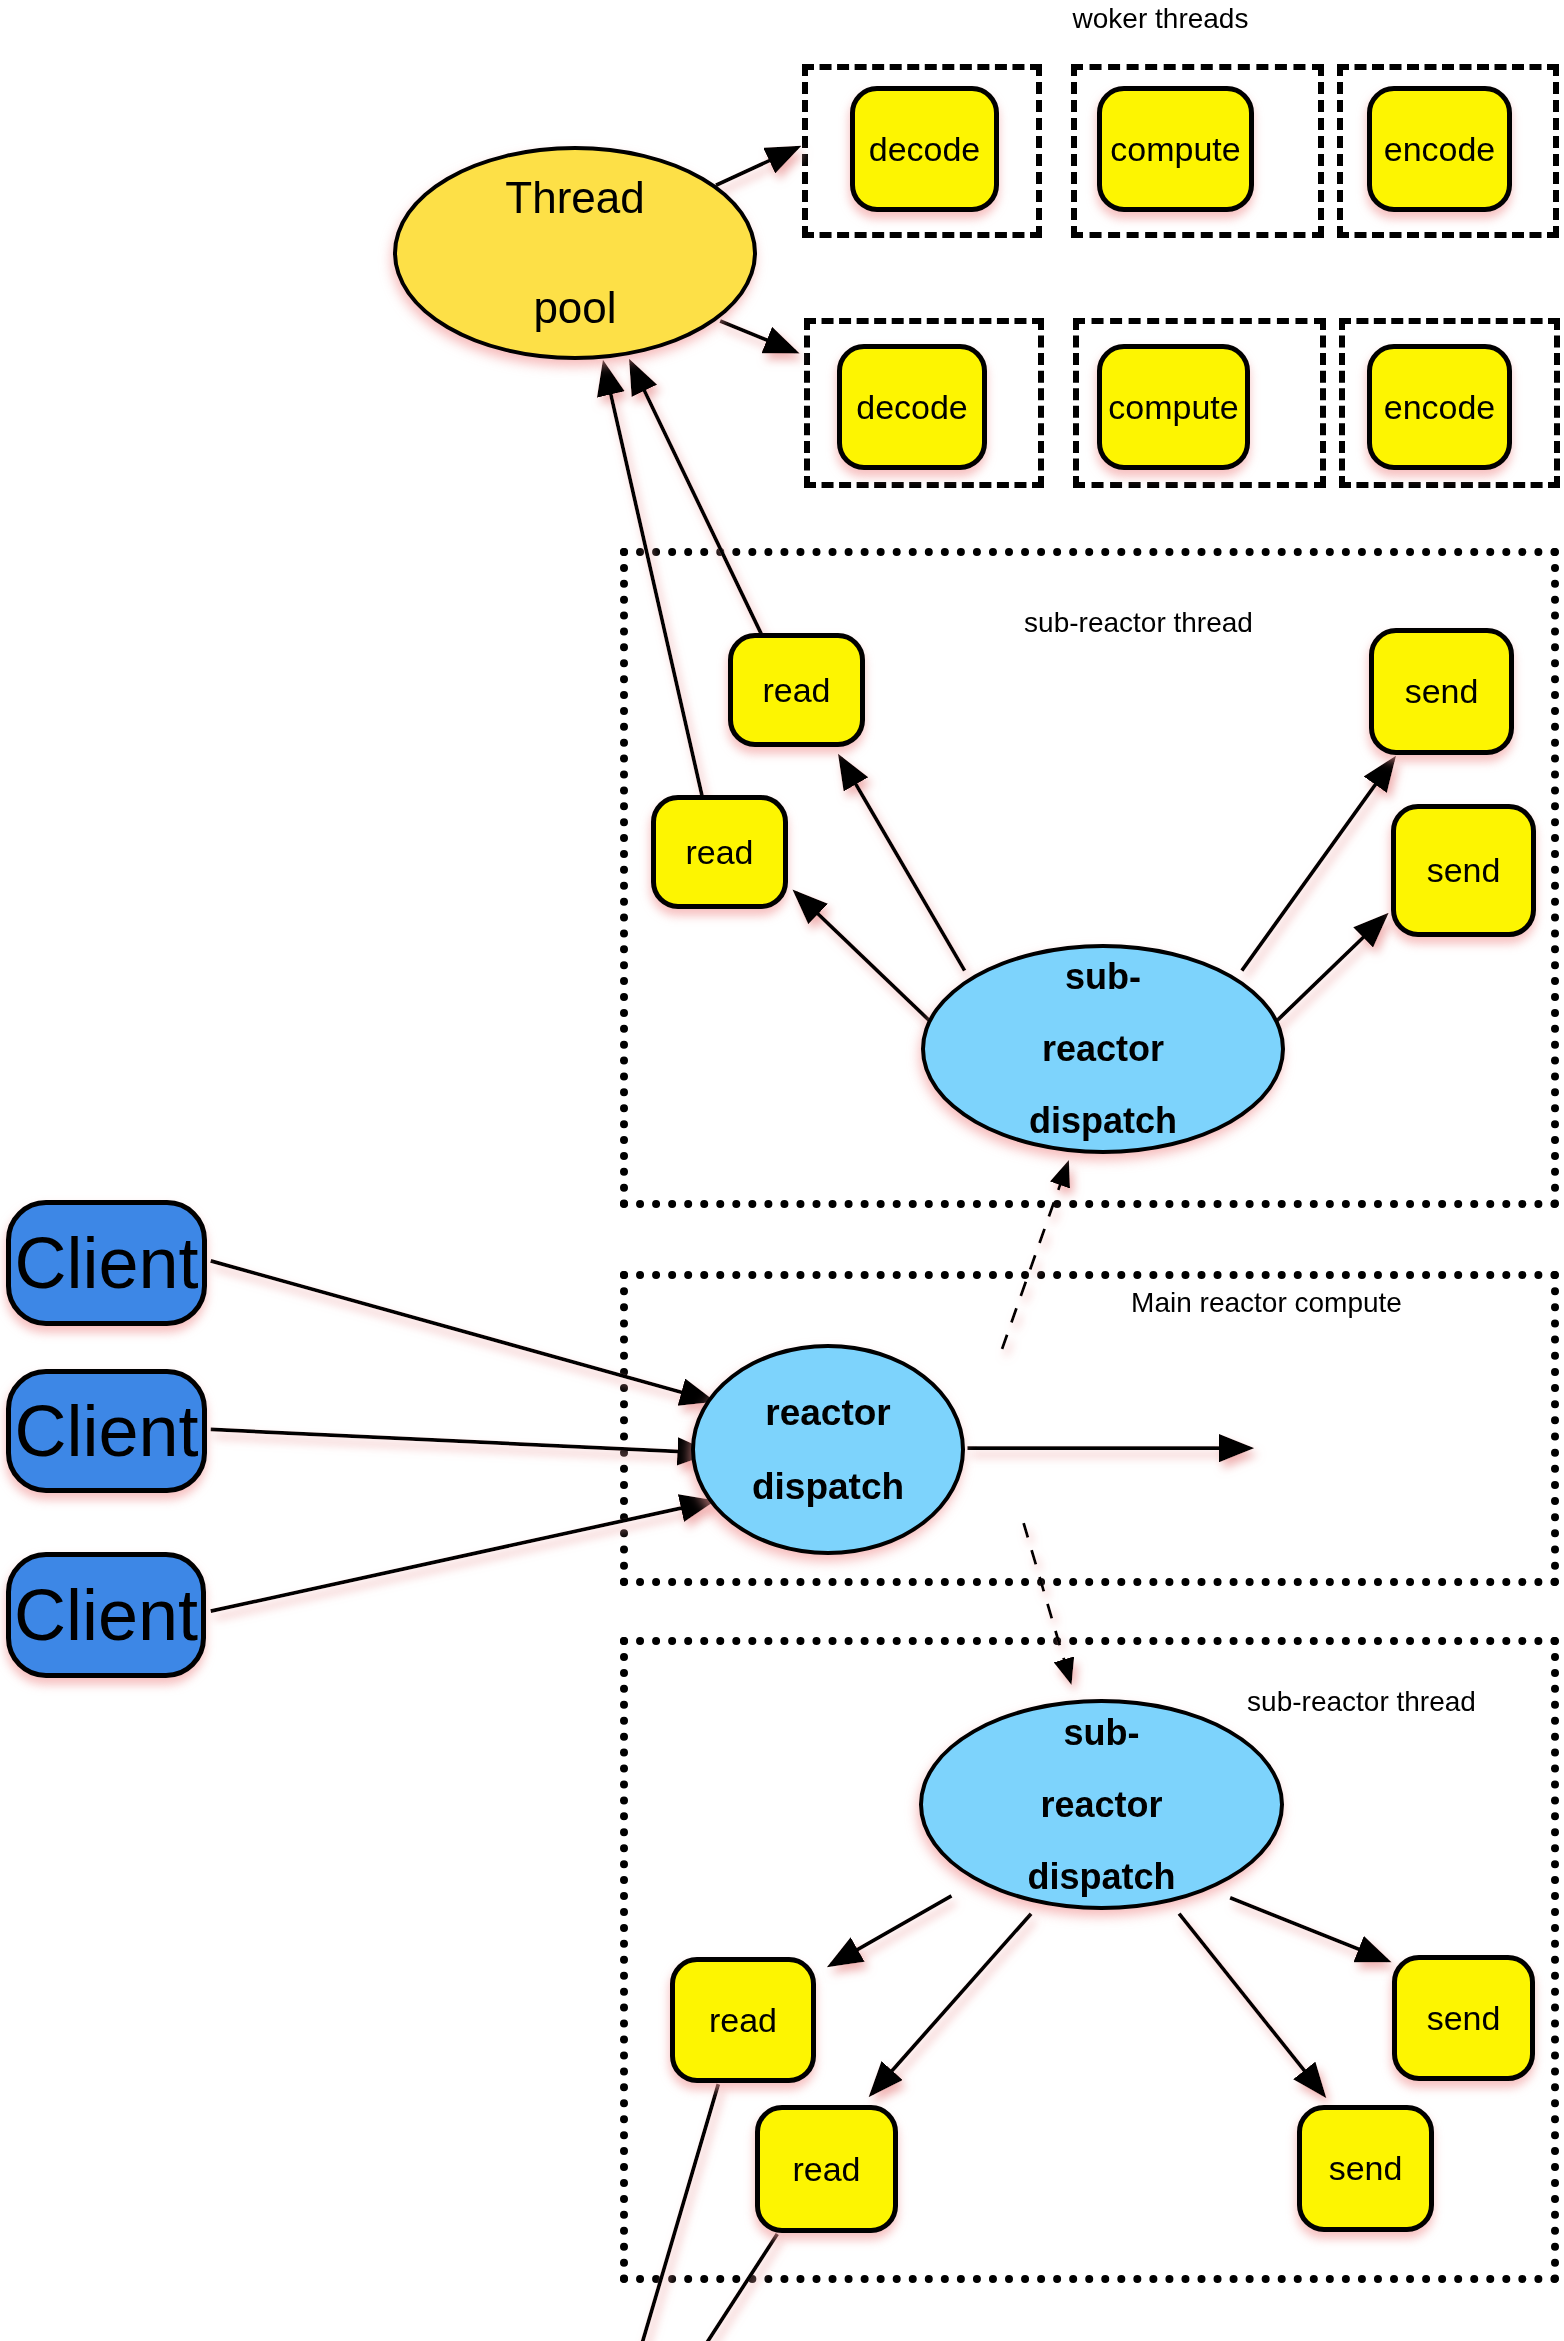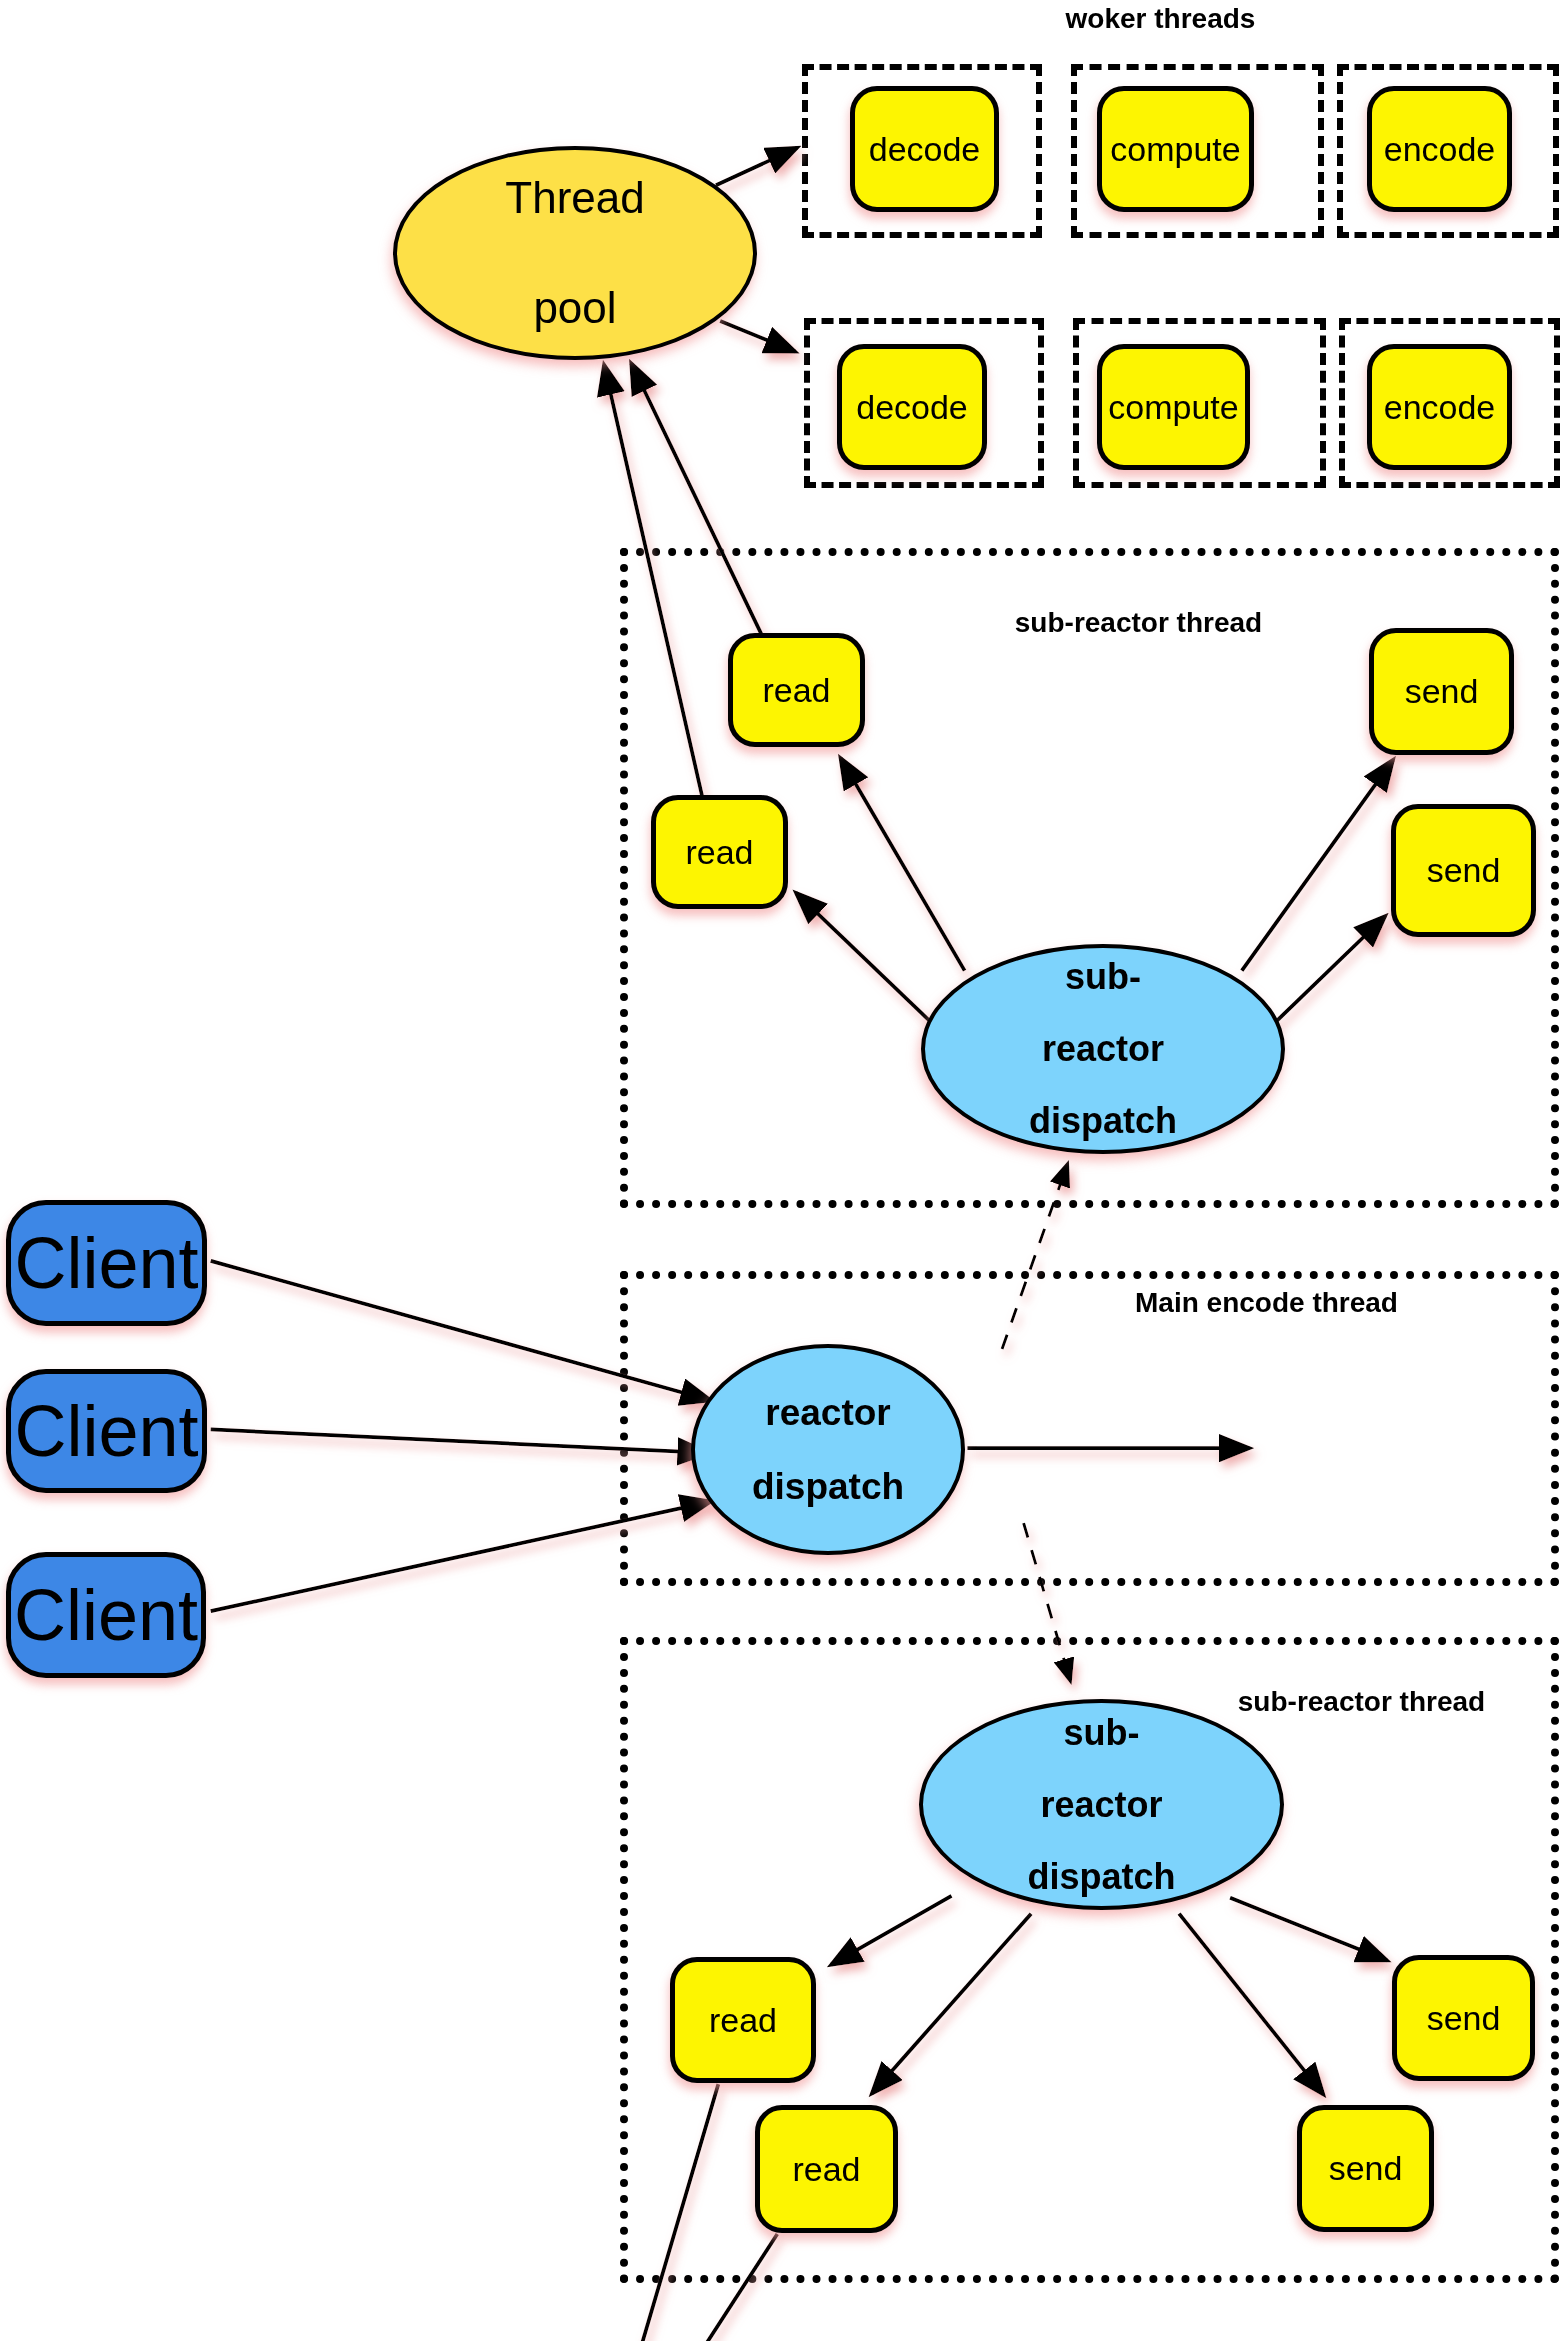--- a/index.html
+++ b/index.html
@@ -33,21 +33,21 @@
     position:absolute;background:#3d87e6;border:5.6px solid #000;border-radius:40px;
     display:flex;align-items:center;justify-content:center;font-size:72px;z-index:2;
     box-shadow:-0.9px 6.6px 9.4px rgba(242,153,153,0.6);
   }
   .acceptor{
     position:absolute;background:#3ef23e;border:5.6px solid #000;border-radius:33px;
     display:flex;align-items:center;justify-content:center;font-size:51px;z-index:2;
     box-shadow:-0.9px 6.6px 9.4px rgba(242,153,153,0.6);
   }
   .seclabel{
-    position:absolute;font-size:28px;font-weight:bold;text-align:center;z-index:2;
+    position:absolute;font-size:28px;font-weight:normal;text-align:center;z-index:2;
     display:flex;align-items:center;justify-content:center;
   }
   #arrows{position:absolute;left:0;top:0;z-index:1;}
   .arr{stroke:#000;stroke-width:8;fill:none;}
   .arrdash{stroke:#000;stroke-width:6;fill:none;stroke-dasharray:32 28;}
 </style>
 </head>
 <body>
 
 <div id="canvas">
@@ -113,21 +113,21 @@
   <div class="seclabel" style="left:998px;top:606px;width:281px;height:33px;">sub-reactor thread</div>
   <div class="ybox" style="left:728px;top:633px;width:137px;height:114px;">read</div>
   <div class="ybox" style="left:651px;top:795px;width:137px;height:114px;">read</div>
   <div class="ybox" style="left:1369px;top:628px;width:145px;height:127px;">send</div>
   <div class="ybox" style="left:1391px;top:804px;width:145px;height:133px;">send</div>
   <div class="ellipse pinkdispatch subd" style="left:921px;top:944px;width:364px;height:210px;">sub-
 reactor
 dispatch</div>
 
   <div class="section" style="left:620px;top:1271px;width:939px;height:315px;"></div>
-  <div class="seclabel" style="left:1126px;top:1286px;width:281px;height:33px;">Main encode thread</div>
+  <div class="seclabel" style="left:1126px;top:1286px;width:281px;height:33px;">Main reactor compute</div>
   <div class="ellipse pinkdispatch rd" style="left:691px;top:1344px;width:274px;height:211px;">reactor
 dispatch</div>
 
   <div class="client" style="left:6px;top:1200px;width:201px;height:126px;">Client</div>
   <div class="client" style="left:6px;top:1369px;width:201px;height:124px;">Client</div>
   <div class="client" style="left:6px;top:1552px;width:200px;height:126px;">Client</div>
 
   <div class="section" style="left:620px;top:1637px;width:939px;height:646px;"></div>
   <div class="seclabel" style="left:1221px;top:1685px;width:281px;height:33px;">sub-reactor thread</div>
   <div class="ellipse pinkdispatch subd" style="left:919px;top:1699px;width:365px;height:211px;">sub-

